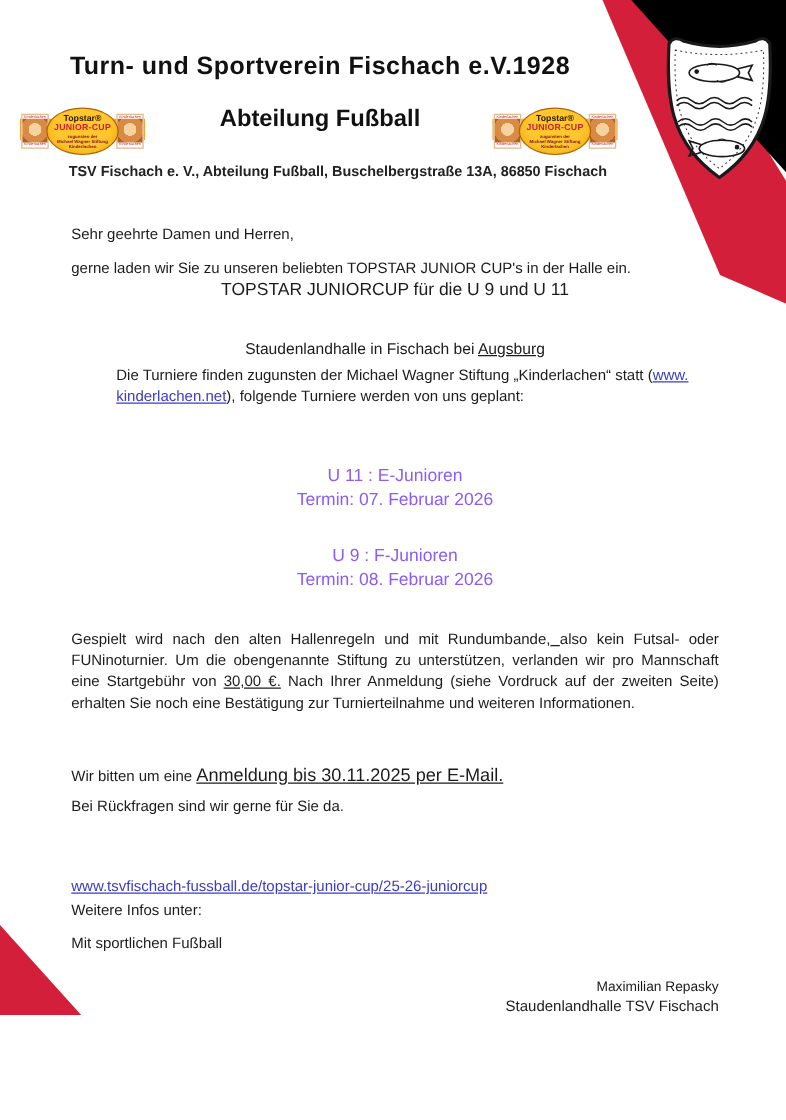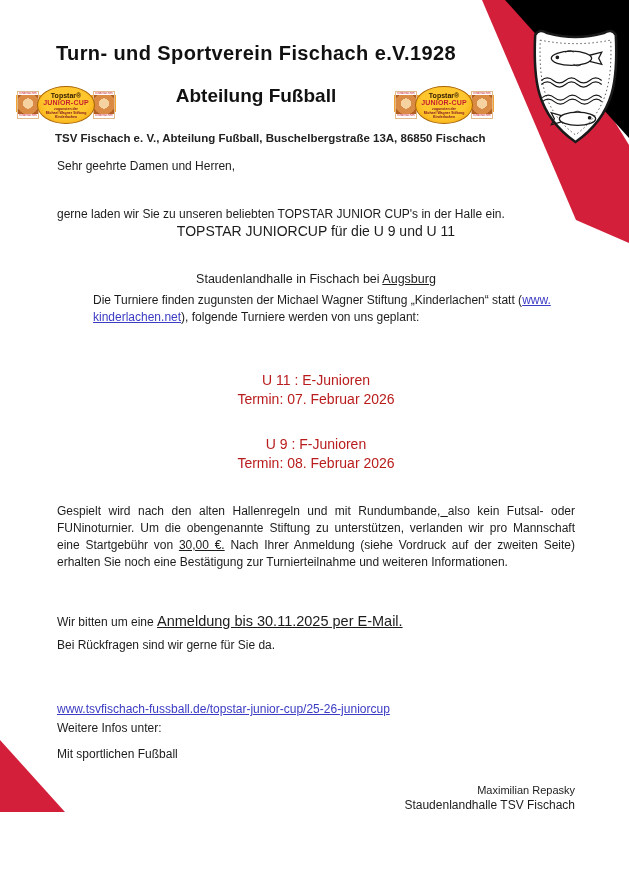--- a/index.html
+++ b/index.html
@@ -9,26 +9,26 @@
   }
   .abs{position:absolute;}
   .col{left:57px;right:54px;}
   .deco{position:absolute;pointer-events:none;}
   
   .title{top:42px;left:0;width:512px;text-align:center;font-size:20px;font-weight:bold;letter-spacing:.4px;color:#111;}
   .subtitle{top:85px;left:0;width:512px;text-align:center;font-size:19px;font-weight:bold;color:#111;}
   .address{top:132px;left:55px;font-size:11.5px;font-weight:bold;color:#222;}
   
   .body-line{font-size:12px;line-height:1.45;}
-  .greeting{top:158px;}
+  .greeting{top:179px;}
   .intro{top:206px;}
   .event-title{top:223px;text-align:center;font-size:14px;}
   .venue{top:272px;text-align:center;font-size:12.5px;}
   .charity{top:292px;margin-left:36px;}
-  .red-block{text-align:center;color:#b91c1c;font-size:14px;line-height:19px;}
+  .red-block{text-align:center;color:#8b5cf6;font-size:14px;line-height:19px;}
   .t1{top:371px;}
   .t2{top:435px;}
   .rules{top:503px;text-align:justify;font-size:12px;line-height:17px;}
   .u{text-decoration:underline;}
   .register{top:613px;font-size:12px;}
   .register .big{font-size:14.5px;text-decoration:underline;}
   .note{top:637px;}
   .info-label{top:720px;}
   .info-link{top:701px;}
   .closing{top:746px;}

